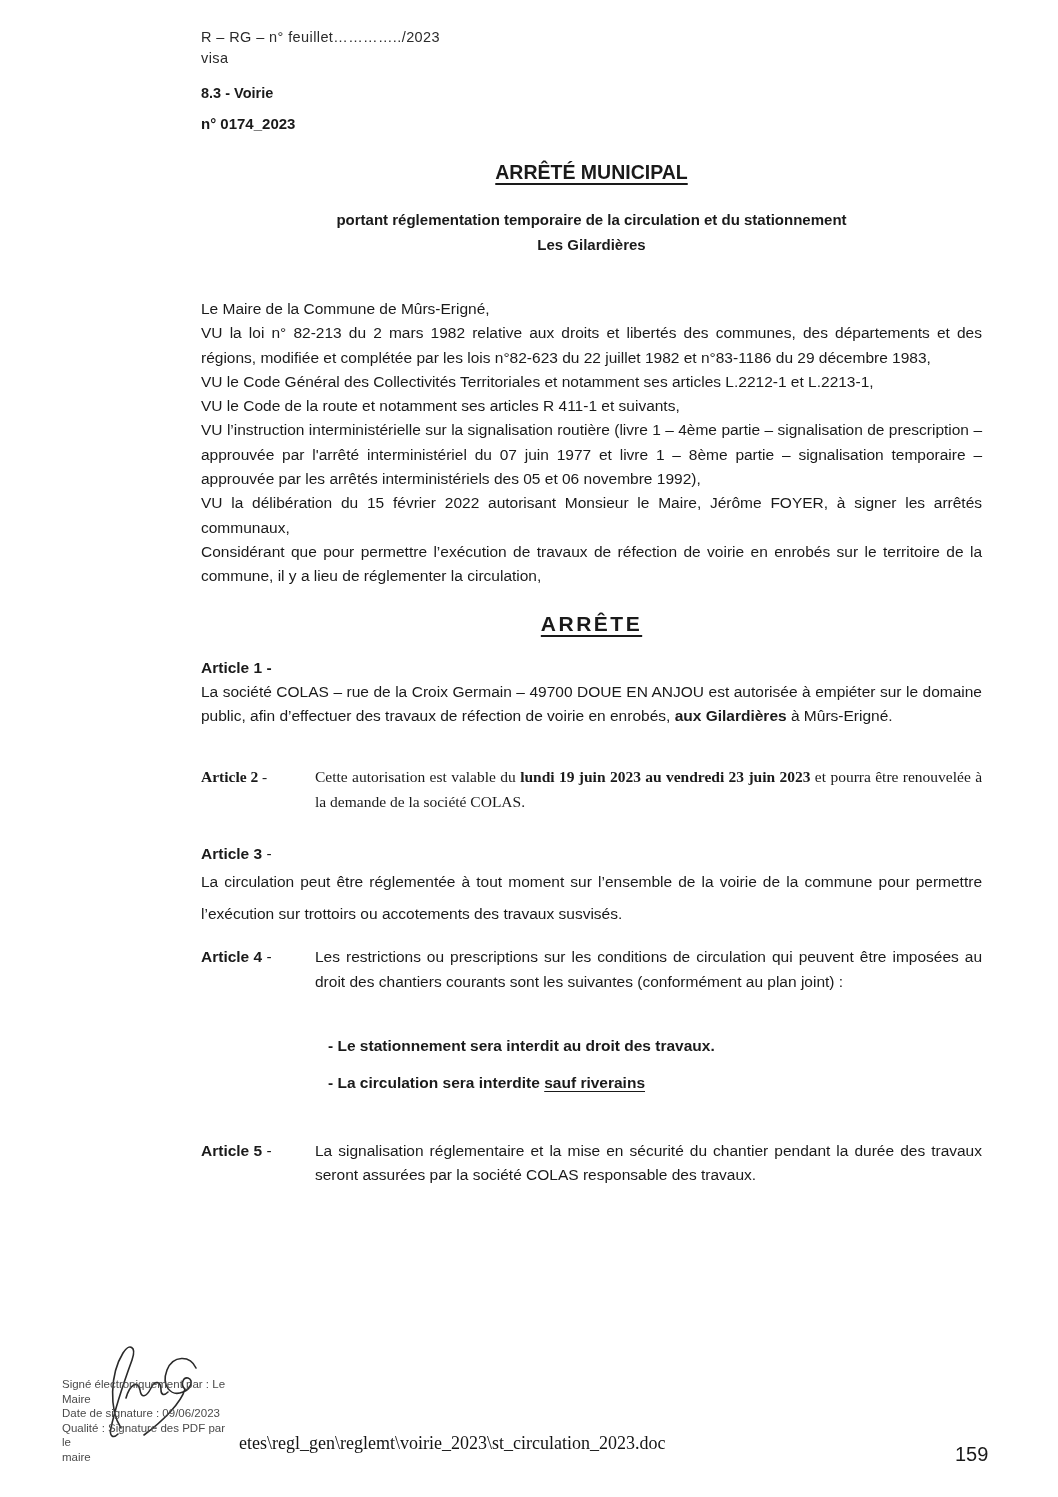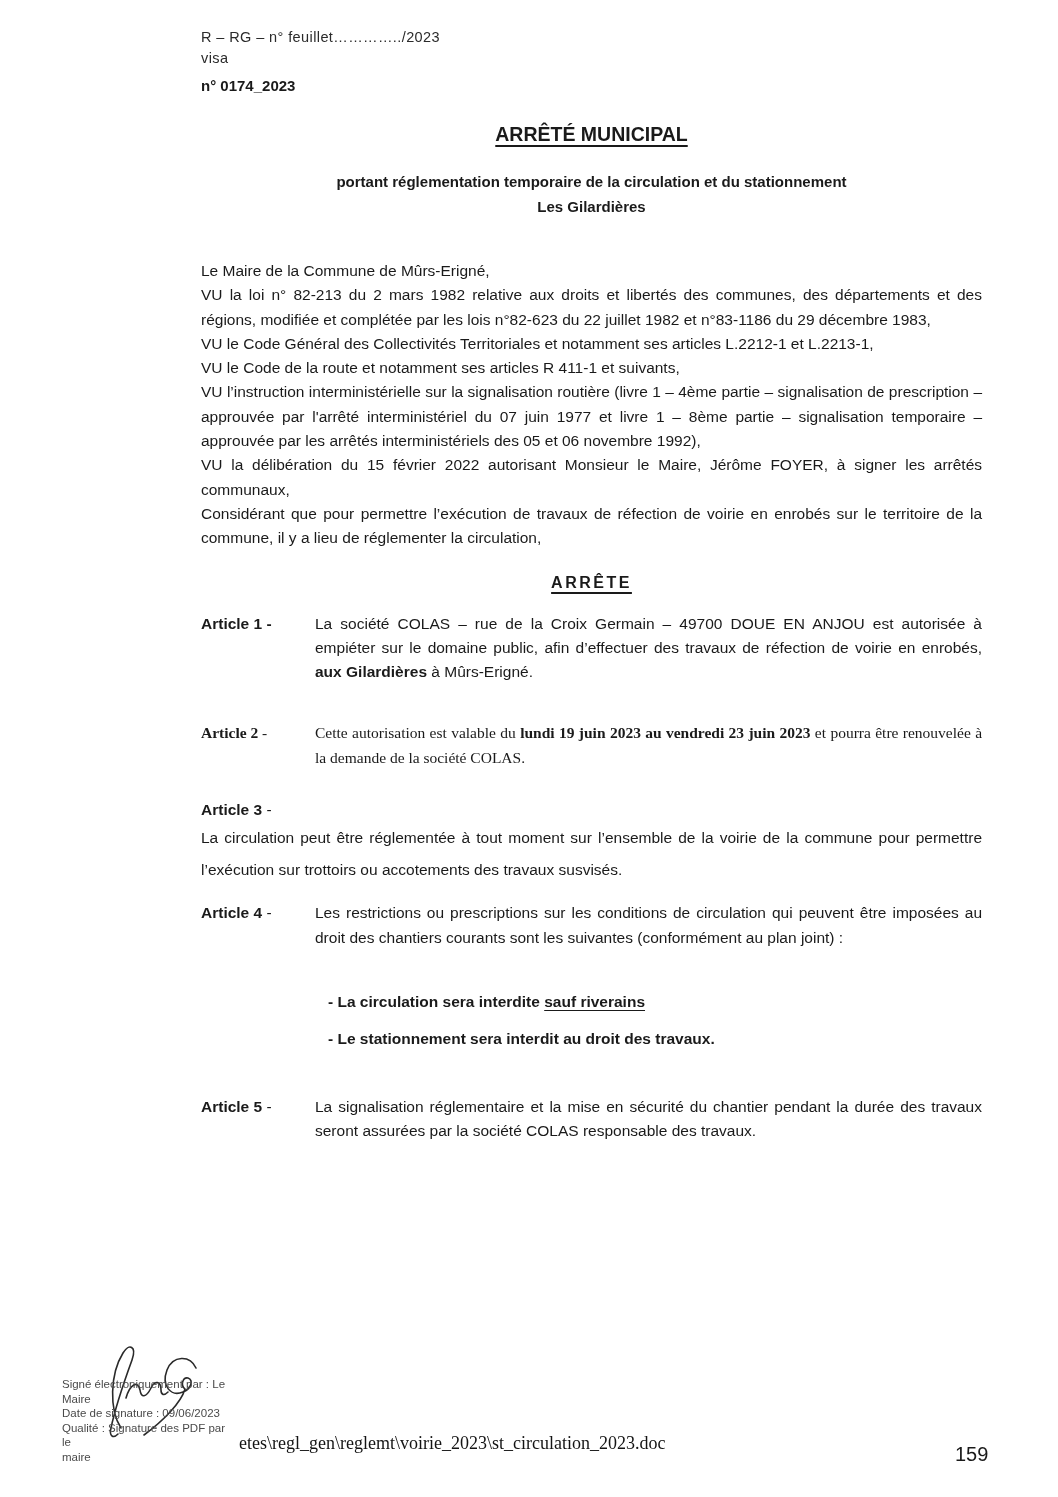--- a/index.html
+++ b/index.html
@@ -16,21 +16,21 @@
 
   .header-note {
     padding-top: 27px;
     font-size: 14.5px;
     line-height: 21px;
     letter-spacing: 0.4px;
     color: #2b2b2b;
   }
   .commune { margin-top: 17px; font-weight: bold; font-size: 16.5px; line-height: 22px; }
   .section-ref { margin-top: 16px; font-weight: bold; font-size: 14.5px; }
-  .doc-number { margin-top: 8px; font-weight: bold; font-size: 15px; }
+  .doc-number { margin-top: 14px; font-weight: bold; font-size: 15px; }
 
   .title {
     margin-top: 29px;
     text-align: center;
     font-weight: bold;
     font-size: 19.5px;
     text-decoration: underline;
     text-underline-offset: 4px;
     text-decoration-thickness: 2px;
   }
@@ -42,33 +42,33 @@
     line-height: 25px;
   }
 
   .preamble { margin-top: 40px; font-size: 15.5px; line-height: 24.3px; text-align: justify; }
   .preamble p { margin: 0; }
 
   .arrete-heading {
     margin-top: 23px;
     text-align: center;
     font-weight: bold;
-    font-size: 16px;
+    font-size: 21px;
     letter-spacing: 2.5px;
     text-decoration: underline;
     text-underline-offset: 4px;
     text-decoration-thickness: 2px;
   }
 
   .articles { margin-top: 20px; font-size: 15.5px; }
   .article { display: flex; }
   .article-label { width: 114px; flex: none; line-height: 24.3px; }
   .article-body { flex: 1; text-align: justify; line-height: 24.3px; }
   .article-3 .article-body { line-height: 31.5px; }
-  .article-1 { margin-top: 18px; }
+  .article-1 { margin-top: 18px; flex-direction: column; }
   .article-2 { margin-top: 37px; font-family: Liberation Serif, serif; }
   .article-3 { margin-top: 28px; flex-direction: column; }
   .article-4 { margin-top: 16px; }
   .article-5 { margin-top: 44px; }
 
   .bullets { margin-top: 40px; margin-left: 127px; font-size: 15.5px; }
   .bullet { margin: 0 0 13px 0; line-height: 24px; }
 
   .signature-block {
     position: absolute;
@@ -102,20 +102,21 @@
 
 <div class="page">
   <div class="content">
 
     <div class="header-note">
       <div>R – RG – n° feuillet…………../2023</div>
       <div>visa</div>
     </div>
 
 
+    <div class="section-ref">8.3 - Voirie</div>
 
     <div class="doc-number">n° 0174_2023</div>
 
     <div class="title">ARRÊTÉ MUNICIPAL</div>
 
     <div class="subtitle">
       <div>portant réglementation temporaire de la circulation et du stationnement</div>
       <div>Les Gilardières</div>
     </div>
 
@@ -147,22 +148,22 @@
         <div class="article-label"><span style="font-weight: bold;">Article 3</span><span> -</span></div>
         <div class="article-body"><span>La circulation peut être réglementée à tout moment sur l’ensemble de la voirie de la commune pour permettre l’exécution sur trottoirs ou accotements des travaux susvisés.</span></div>
       </div>
 
       <div class="article article-4">
         <div class="article-label"><span style="font-weight: bold;">Article 4</span><span> -</span></div>
         <div class="article-body"><span>Les restrictions ou prescriptions sur les conditions de circulation qui peuvent être imposées au droit des chantiers courants sont les suivantes (conformément au plan joint) :</span></div>
       </div>
 
       <div class="bullets">
+        <p class="bullet"><span style="font-weight: bold;">- Le stationnement sera interdit au droit des travaux.</span></p>
         <p class="bullet"><span style="font-weight: bold;">- La circulation sera interdite </span><span style="font-weight: bold; text-decoration: underline; text-underline-offset: 3px;">sauf riverains</span></p>
-        <p class="bullet"><span style="font-weight: bold;">- Le stationnement sera interdit au droit des travaux.</span></p>
       </div>
 
       <div class="article article-5">
         <div class="article-label"><span style="font-weight: bold;">Article 5</span><span> -</span></div>
         <div class="article-body"><span>La signalisation réglementaire et la mise en sécurité du chantier pendant la durée des travaux seront assurées par la société COLAS responsable des travaux.</span></div>
       </div>
 
     </div>
   </div>
 

